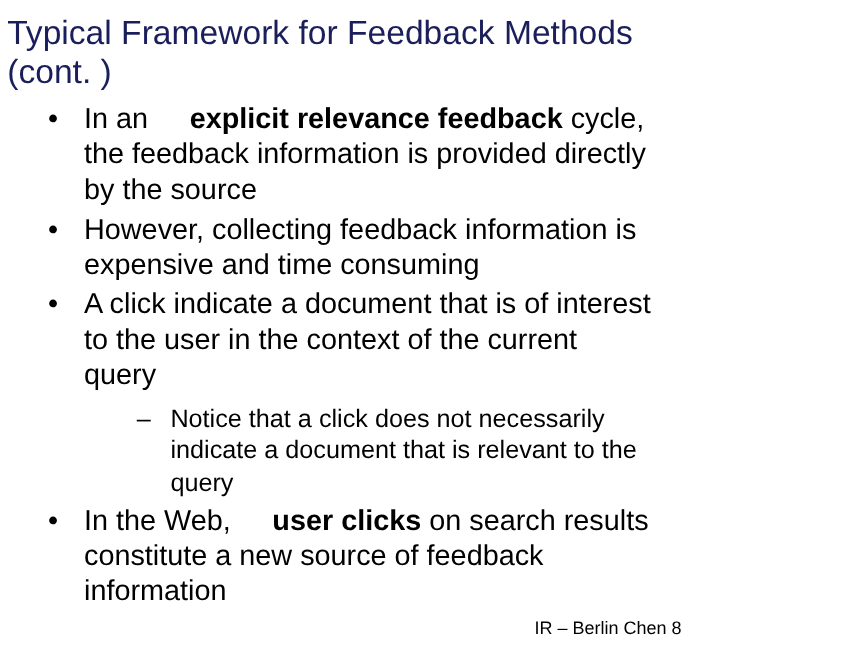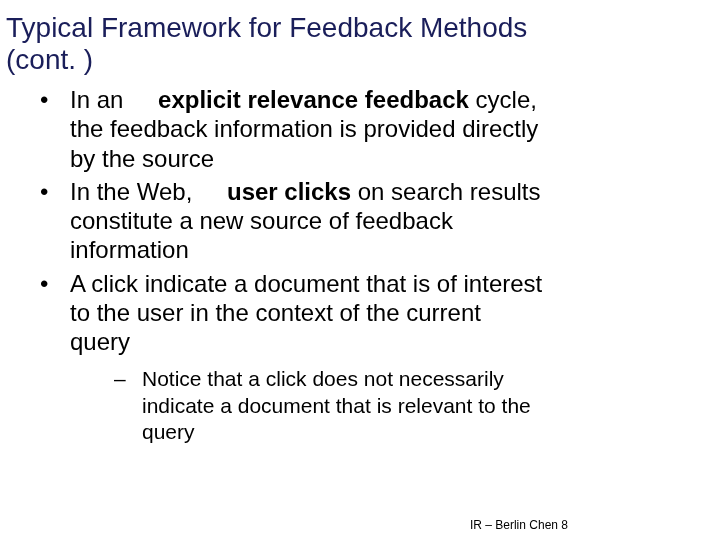--- a/index.html
+++ b/index.html
@@ -71,45 +71,48 @@
     font-size: 21px;
   }
   .bold {
     font-weight: bold;
     margin-left: 28px;
   }
   .footer {
     position: absolute;
     bottom: 8px;
     right: 8px;
-    font-size: 12px;
+    font-size: 15px;
     color: #000;
   }
 </style>
 </head>
 <body>
 
 <div class="slide">
 
   <div class="title">Typical Framework for Feedback Methods (cont. )</div>
 
   <div class="body">
     <ul class="main">
       <li>
         <span>In an </span><span class="bold">explicit relevance feedback</span><span> cycle, the feedback information is provided directly by the source</span>
       </li>
       <li>
-        <span>In the Web, </span><span class="bold">user clicks</span><span> on search results constitute a new source of feedback information</span>
+        <span>However, collecting feedback information is expensive and time consuming</span>
       </li>
       <li>
         <span>A click indicate a document that is of interest to the user in the context of the current query</span>
         <ul class="sub">
           <li>
             <span>Notice that a click does not necessarily indicate a document that is relevant to the query</span>
           </li>
         </ul>
       </li>
+      <li>
+        <span>In the Web, </span><span class="bold">user clicks</span><span> on search results constitute a new source of feedback information</span>
+      </li>
     </ul>
   </div>
 
   <div class="footer">IR – Berlin Chen 8</div>
 
 </div>
 
 </body></html>

